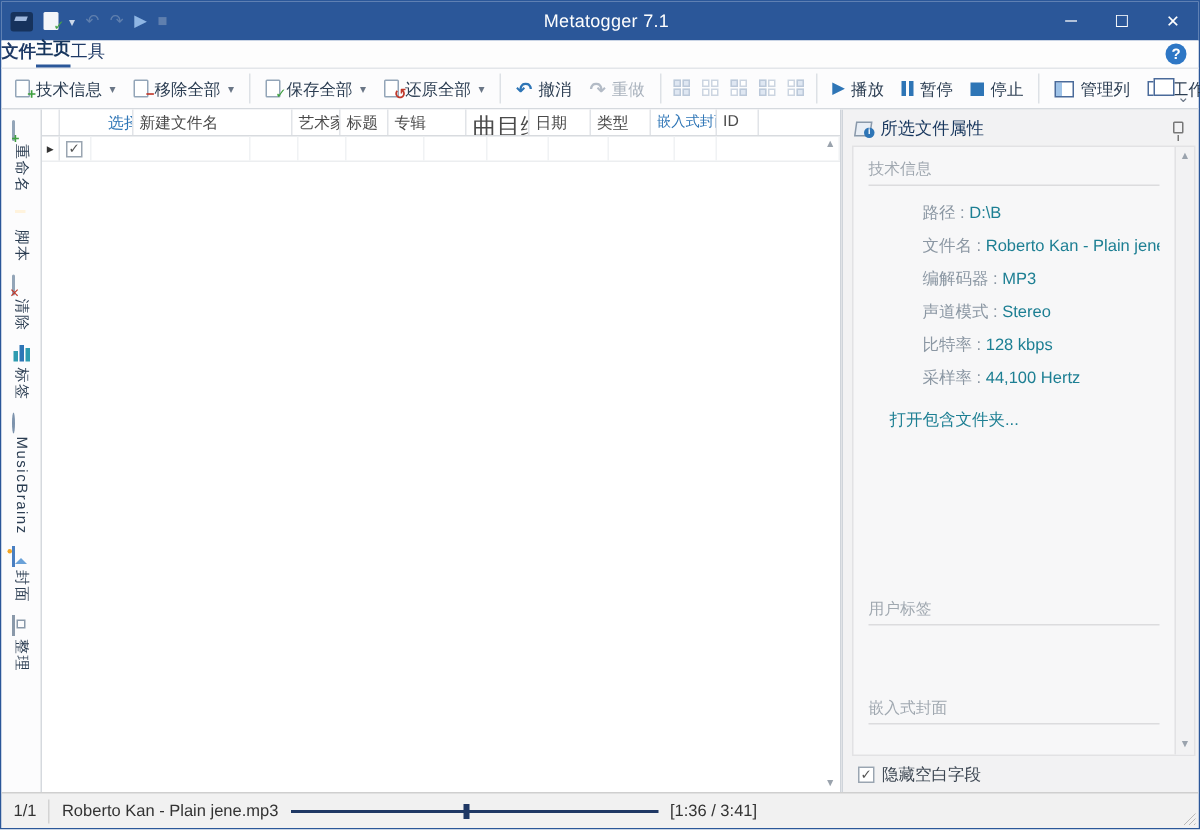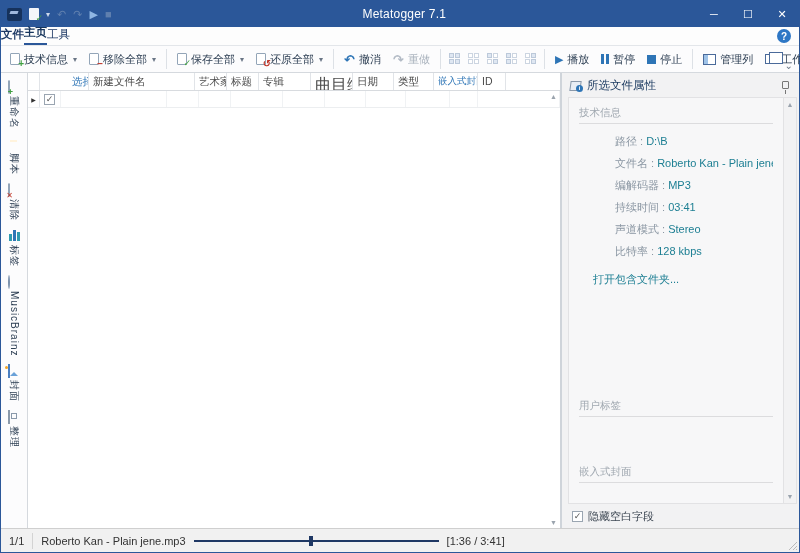--- a/index.html
+++ b/index.html
@@ -346,27 +346,27 @@
             <div class="prop">
               <span class="plabel">路径</span><span class="pvalue">D:\B</span>
             </div>
             <div class="prop">
               <span class="plabel">文件名</span><span class="pvalue">Roberto Kan - Plain jene.mp3</span>
             </div>
             <div class="prop">
               <span class="plabel">编解码器</span><span class="pvalue">MP3</span>
             </div>
             <div class="prop">
-              <span class="plabel">持续时间</span><span class="pvalue">03:41</span>
-            </div>
-            <div class="prop">
               <span class="plabel">声道模式</span><span class="pvalue">Stereo</span>
             </div>
             <div class="prop">
               <span class="plabel">比特率</span><span class="pvalue">128 kbps</span>
+            </div>
+            <div class="prop">
+              <span class="plabel">采样率</span><span class="pvalue">44,100 Hertz</span>
             </div>
           </div>
           <div class="linkrow">
             <span class="tlink">打开包含文件夹...</span>
           </div>
           <div class="gap-common"></div>
           <div class="sect">用户标签</div>
           <div class="gap-user"></div>
           <div class="sect">嵌入式封面</div>
         </div>

